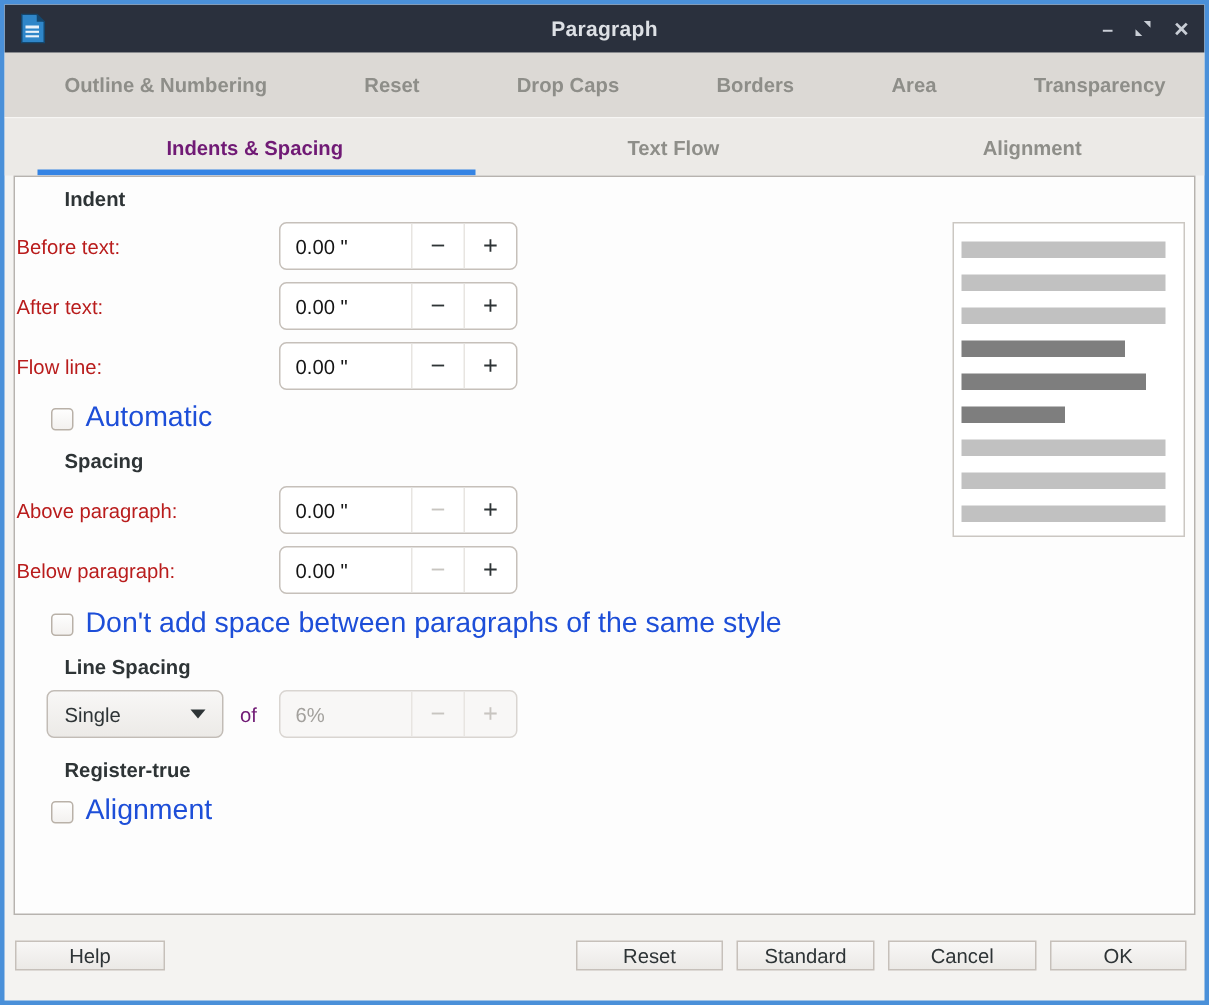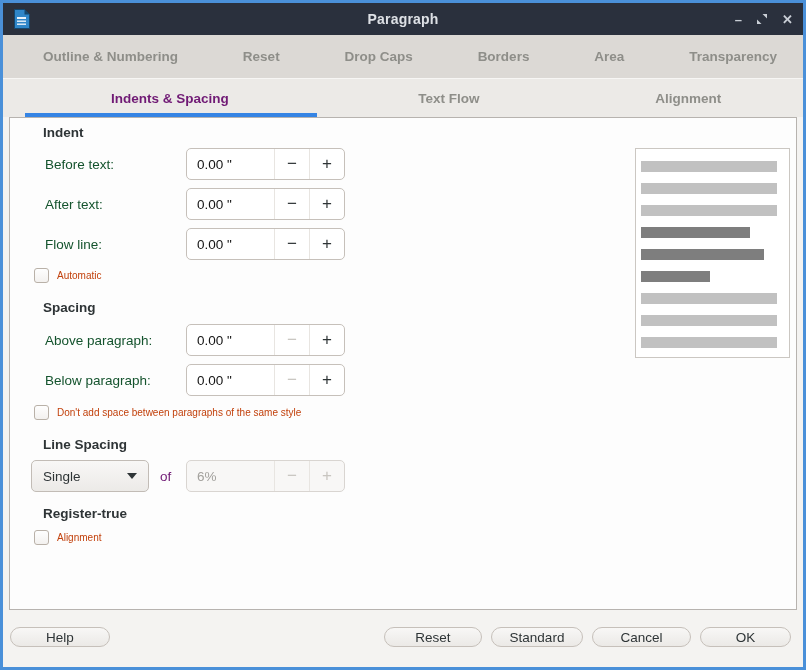--- a/index.html
+++ b/index.html
@@ -25,52 +25,52 @@
   .tab1 { color:#8e8e89; font-weight:bold; font-size:13.5px; white-space:nowrap; }
   .tabrow2 { flex:none; height:38px; background:#eceae7; display:flex; }
   .tab2 { display:flex; align-items:center; justify-content:center; position:relative;
           font-weight:bold; font-size:13.5px; color:#8e8e89; white-space:nowrap; }
   .tab2.active { color:#701a75;margin-left:12px; }
   .tab2.active::after { content:""; position:absolute; left:10px; right:8px; bottom:0; height:4px; background:#3584e4; }
   .t2a { flex:310; } .t2b { flex:230; } .t2c { flex:249; }
   
   .content { flex:1; margin:0 6px; background:#fdfdfd; border:1px solid #b7b3af; position:relative; }
   .heading { position:absolute; left:9px; font-weight:bold; font-size:13.5px; color:#2e3436;margin-left:24px; }
-  .lbl { position:absolute; left:35px; height:32px; display:flex; align-items:center; font-size:13.5px; color:#14532d; }
+  .lbl { position:absolute; left:1px; height:32px; display:flex; align-items:center; font-size:13.5px; color:#b91c1c; }
   
   .spin { position:absolute; left:176px; width:159px; height:32px; background:#fff;
           border:1px solid #c6c0ba; border-radius:5px; display:flex; overflow:hidden; }
   .spin .val { width:87px; display:flex; align-items:center; padding-left:10px; font-size:13.5px; color:#141414; }
   .spin .sbtn { flex:1; display:flex; align-items:center; justify-content:center;
                 border-left:1px solid #e8e5e1; font-size:17px; color:#2e3436; cursor:default; }
   .sbtn.dis { color:#c8c5c0; }
   .spin.disabled { background:#f8f7f6; border-color:#d9d5d1; }
   .spin.disabled .val { color:#a3a19d; }
   .spin.disabled .sbtn { color:#c8c5c0; }
   
-  .cbrow { position:absolute; display:flex; align-items:center; gap:8px; font-size:10px; color:#c2410c; }
+  .cbrow { position:absolute; display:flex; align-items:center; gap:8px; font-size:19px; color:#1d4ed8; }
   .checkbox { width:15px; height:15px; flex:none; border:1px solid #b9b1a8; border-radius:3px;
               background:linear-gradient(#fefefe,#f3f1ef); }
   
   .dropdown { position:absolute; left:21px; top:342px; width:118px; height:32px;
               border:1px solid #c2bcb6; border-radius:5px; background:linear-gradient(#f8f7f6,#eceae7);
               display:flex; align-items:center; padding:0 11px; font-size:13.5px; color:#2e3436; }
   .dd-arrow { margin-left:auto; width:0; height:0; border-left:5px solid transparent;
               border-right:5px solid transparent; border-top:6px solid #2e3436; }
   .of-lbl { position:absolute; left:150px; top:342px; height:32px; display:flex; align-items:center;
             font-size:13.5px; color:#701a75; }
   
   .preview { position:absolute; left:625px; top:30px; width:155px; height:210px;
              background:#fff; border:1px solid #cbc7c2; padding:12px 5px 0 5px; }
   .pbar { height:11px; margin-bottom:11px; }
   .pbar.light { background:#c1c1c1; }
   .pbar.dark  { background:#7e7e7e; }
   
   .buttonbar { flex:none; height:57px; padding:17px 12px 0 7px; display:flex; align-items:flex-start; }
-  .btn { height:20px; border:1px solid #c6c0ba; border-radius:12px;
+  .btn { height:20px; border:1px solid #c6c0ba; border-radius:0;
          background:linear-gradient(#f8f7f6,#ebe9e6); font-size:13.5px; color:#2e3436;
          display:flex; align-items:center; justify-content:center; cursor:default;
          font-family:"Liberation Sans", sans-serif; }
   .rgroup { margin-left:auto; display:flex; gap:9px; }
   .w-help{width:100px} .w-reset{width:98px} .w-standard{width:92px} .w-cancel{width:99px} .w-ok{width:91px}
 </style>
 </head>
 <body>
 
 <div class="titlebar">

